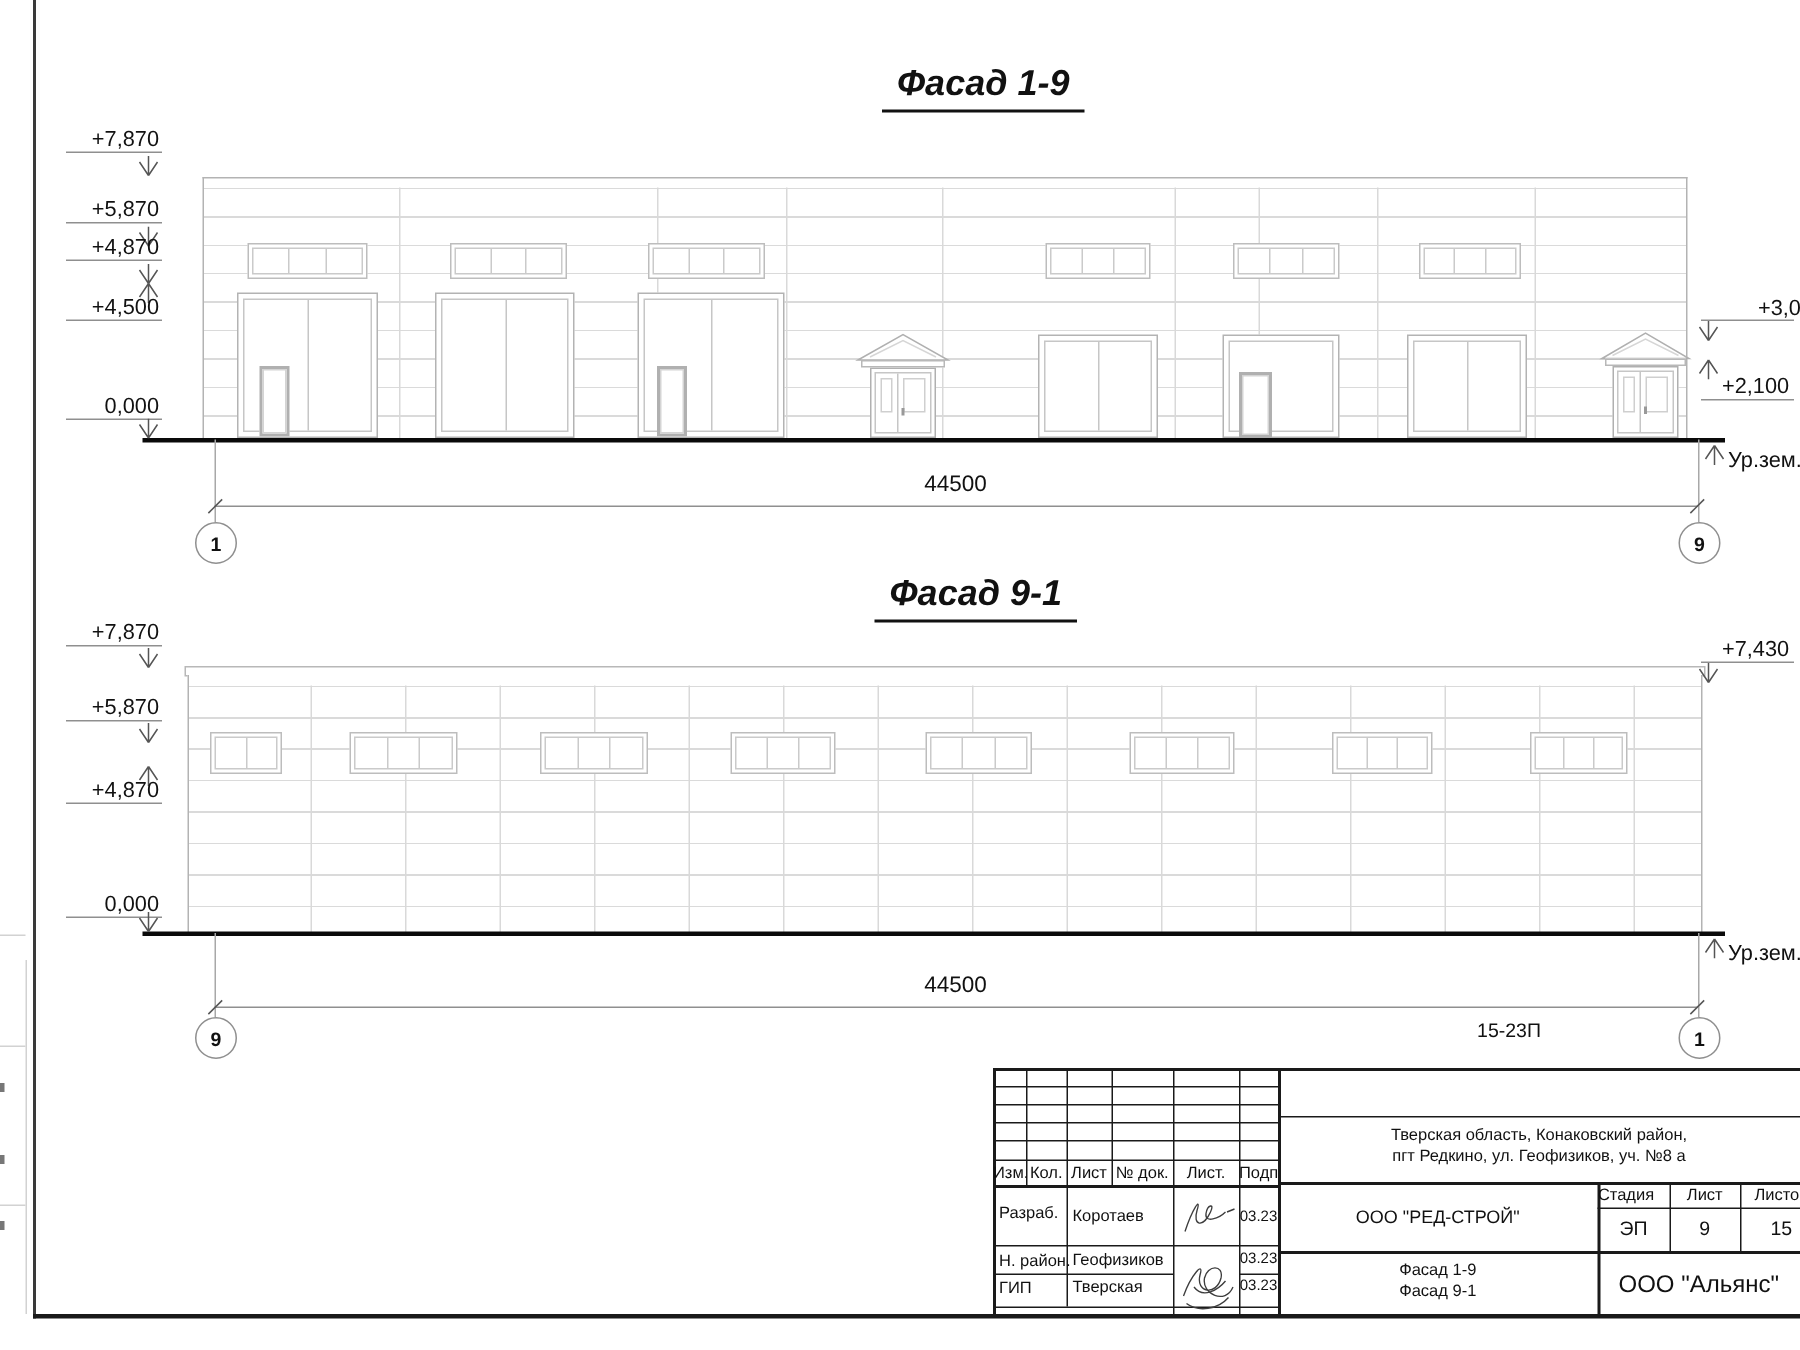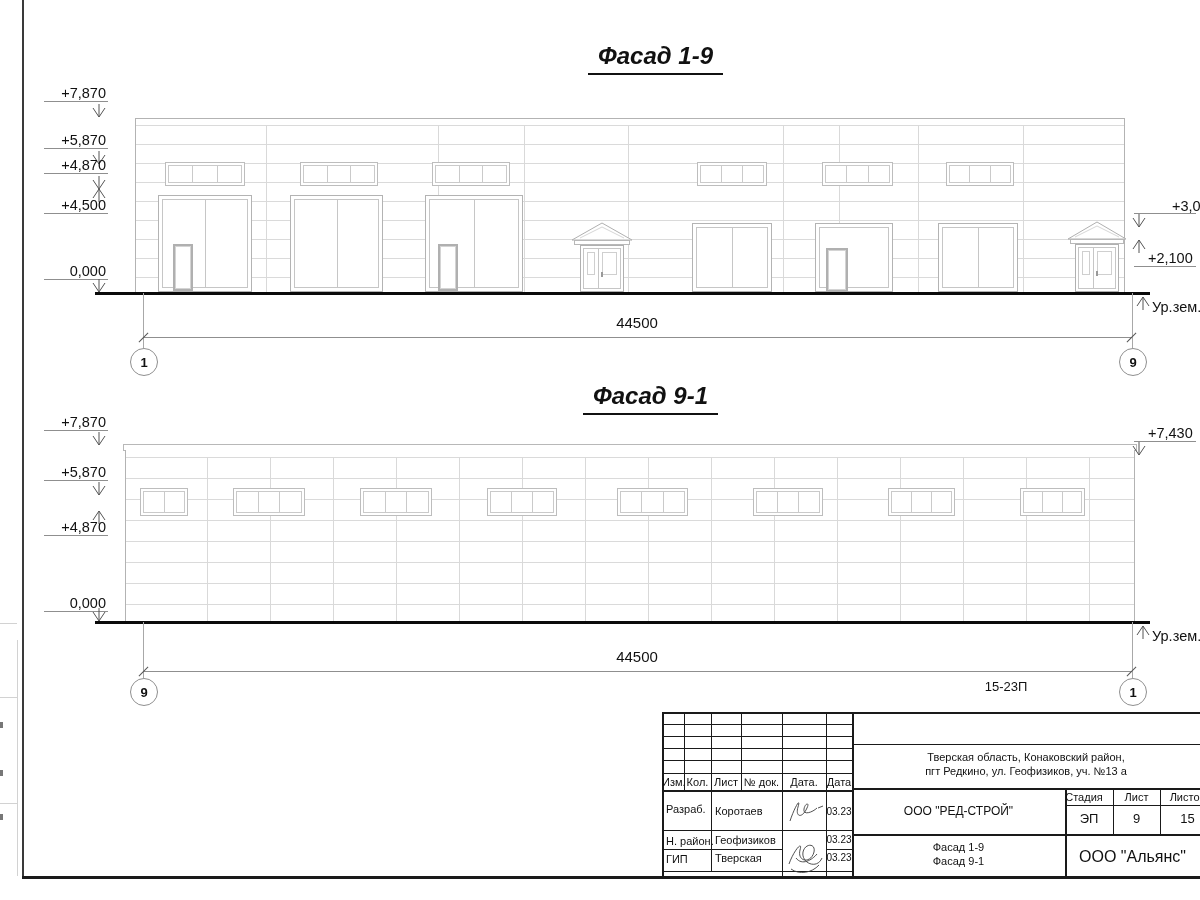--- a/index.html
+++ b/index.html
@@ -419,43 +419,43 @@
     <div class="tbh" style="left:662px;top:871px;width:190px"></div>
     <div class="tbh" style="left:852px;top:744px;width:348px"></div>
     <div class="tbh h2" style="left:852px;top:788px;width:348px"></div>
     <div class="tbh" style="left:1065px;top:805px;width:135px"></div>
     <div class="tbh h2" style="left:852px;top:834px;width:348px"></div>
 
     <div class="t s11 ctr" style="left:662px;top:776px;width:22px">Изм.</div>
     <div class="t s11 ctr" style="left:684px;top:776px;width:27px">Кол.</div>
     <div class="t s11 ctr" style="left:711px;top:776px;width:30px">Лист</div>
     <div class="t s11 ctr" style="left:741px;top:776px;width:41px">№ док.</div>
-    <div class="t s11 ctr" style="left:782px;top:776px;width:44px">Дата.</div>
-    <div class="t s11 ctr" style="left:826px;top:776px;width:26px">Дата</div>
+    <div class="t s11 ctr" style="left:782px;top:776px;width:44px">Лист.</div>
+    <div class="t s11 ctr" style="left:826px;top:776px;width:26px">Подп</div>
 
     <div class="t s11" style="left:666px;top:803px">Разраб.</div>
     <div class="t s11" style="left:715px;top:805px">Коротаев</div>
     <div class="t s10 ctr" style="left:826px;top:806px;width:26px">03.23</div>
     <div class="t s11" style="left:666px;top:835px">Н. район.</div>
     <div class="t s11" style="left:715px;top:834px">Геофизиков</div>
     <div class="t s10 ctr" style="left:826px;top:834px;width:26px">03.23</div>
     <div class="t s11" style="left:666px;top:853px">ГИП</div>
     <div class="t s11" style="left:715px;top:852px">Тверская</div>
     <div class="t s10 ctr" style="left:826px;top:852px;width:26px">03.23</div>
 
     <svg class="sig abs" style="left:786px;top:794px" width="38" height="33">
       <path d="M4 27 C9 12 15 3 12 13 C9 23 16 25 21 14 C24 8 19 9 18 15 C17 22 27 18 31 14 M32 14 L37 12"></path>
     </svg>
     <svg class="sig abs" style="left:784px;top:836px" width="42" height="40">
       <path d="M5 28 C10 14 19 4 16 14 C13 26 27 28 30 16 C32 7 21 7 19 16 C17 27 33 34 38 22 M7 33 C15 39 28 37 35 29 M12 22 C18 30 28 24 33 18"></path>
     </svg>
 
     <div class="t s13 ctr" style="left:852px;top:680px;width:308px">15-23П</div>
     <div class="t s11 ctr" style="left:852px;top:751px;width:348px">Тверская область, Конаковский район,</div>
-    <div class="t s11 ctr" style="left:852px;top:765px;width:348px">пгт Редкино, ул. Геофизиков, уч. №13 а</div>
+    <div class="t s11 ctr" style="left:852px;top:765px;width:348px">пгт Редкино, ул. Геофизиков, уч. №8 а</div>
     <div class="t s12 ctr" style="left:852px;top:805px;width:213px">ООО "РЕД-СТРОЙ"</div>
     <div class="t s11 ctr" style="left:852px;top:841px;width:213px">Фасад 1-9</div>
     <div class="t s11 ctr" style="left:852px;top:855px;width:213px">Фасад 9-1</div>
     <div class="t s11 ctr" style="left:1060px;top:791px;width:48px">Стадия</div>
     <div class="t s11 ctr" style="left:1113px;top:791px;width:47px">Лист</div>
     <div class="t s11 ctr" style="left:1160px;top:791px;width:55px">Листов</div>
     <div class="t s13 ctr" style="left:1065px;top:812px;width:48px">ЭП</div>
     <div class="t s13 ctr" style="left:1113px;top:812px;width:47px">9</div>
     <div class="t s13 ctr" style="left:1160px;top:812px;width:55px">15</div>
     <div class="t s16 ctr" style="left:1065px;top:848px;width:135px">ООО "Альянс"</div>

